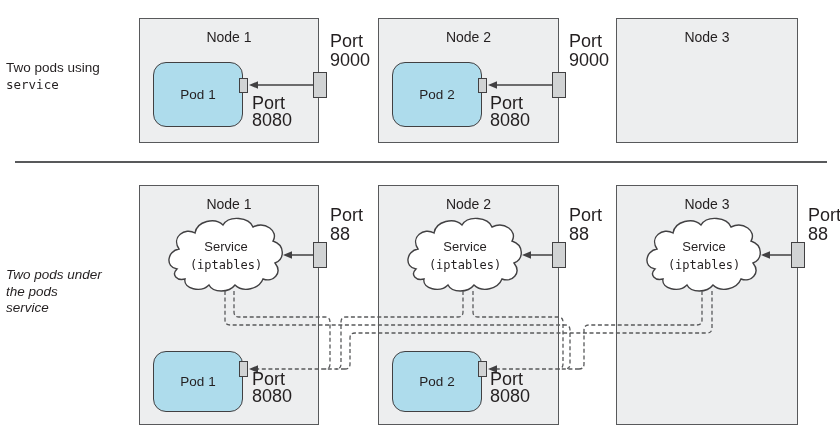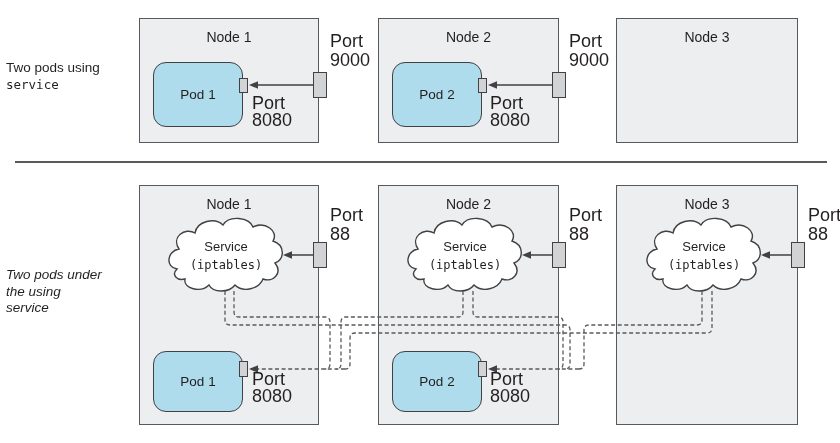--- a/index.html
+++ b/index.html
@@ -135,17 +135,17 @@
   <div class="plabel" style="left:490px;top:95px;line-height:17px;"><span>Port</span><br><span>8080</span></div>
   <div class="plabel" style="left:252px;top:371px;line-height:17px;"><span>Port</span><br><span>8080</span></div>
   <div class="plabel" style="left:490px;top:371px;line-height:17px;"><span>Port</span><br><span>8080</span></div>
 
   <div class="caption" style="left:6px;top:59px;width:128px;">
     <div>Two pods using</div>
     <div class="mono">service</div>
   </div>
   <div class="caption" style="left:6px;top:267px;width:132px;line-height:16.5px;font-style:italic;">
     <div>Two pods under</div>
-    <div>the using</div>
+    <div>the pods</div>
     <div>service</div>
   </div>
 
 </div>
 
 </body></html>

